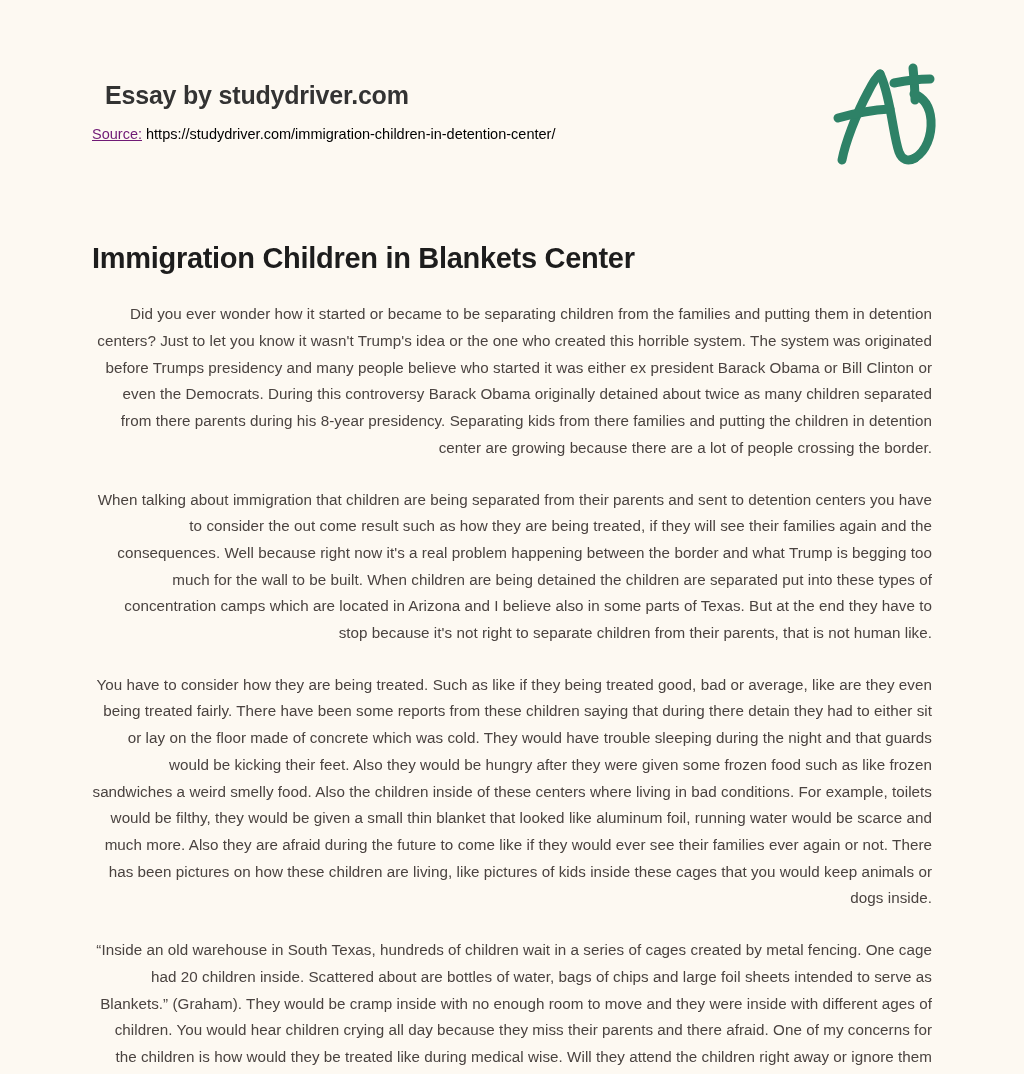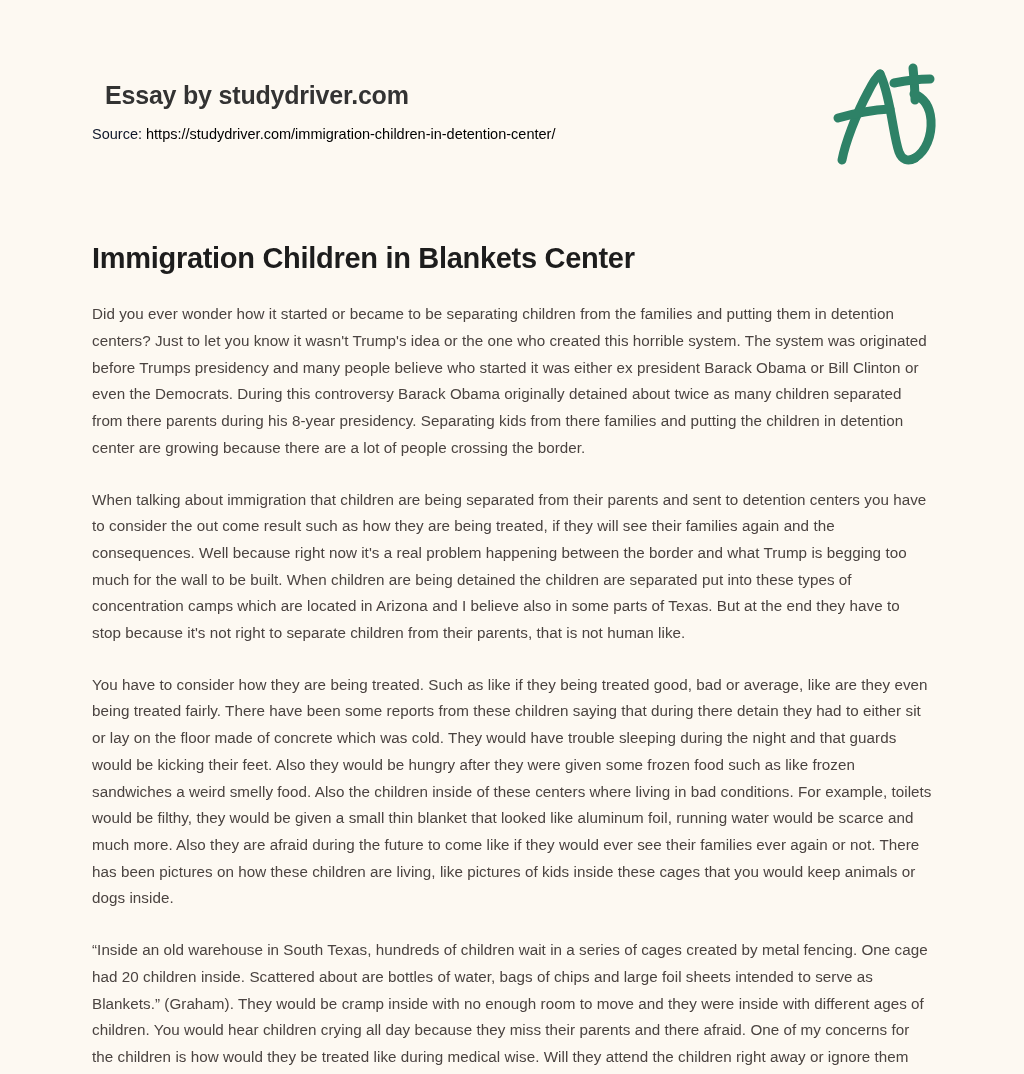--- a/index.html
+++ b/index.html
@@ -40,21 +40,22 @@
     margin: 13px;
   }
 
   .source-line {
     margin-top: 19px;
     font-size: 14.5px;
     line-height: 1;
     white-space: nowrap;
   }
   .source-label {
-    color: #0f172a;
+    color: #701a75;
+    text-decoration: underline;
   }
   .source-url {
     color: #000000;
     text-decoration: none;
   }
 
   
   .logo {
     position: absolute;
     top: 52px;
@@ -81,21 +82,21 @@
 
   
   .article {
     margin-top: 26px;
   }
   .article p {
     margin: 0 0 25px 0;
     font-size: 15.2px;
     line-height: 26.7px;
     color: #4a4340;
-    text-align: left;
+    text-align: right;
     letter-spacing: 0.05px;
   }
   .article p:last-child {
     margin-bottom: 12px;
   }
 </style>
 </head>
 <body>
 
 <div class="page">

